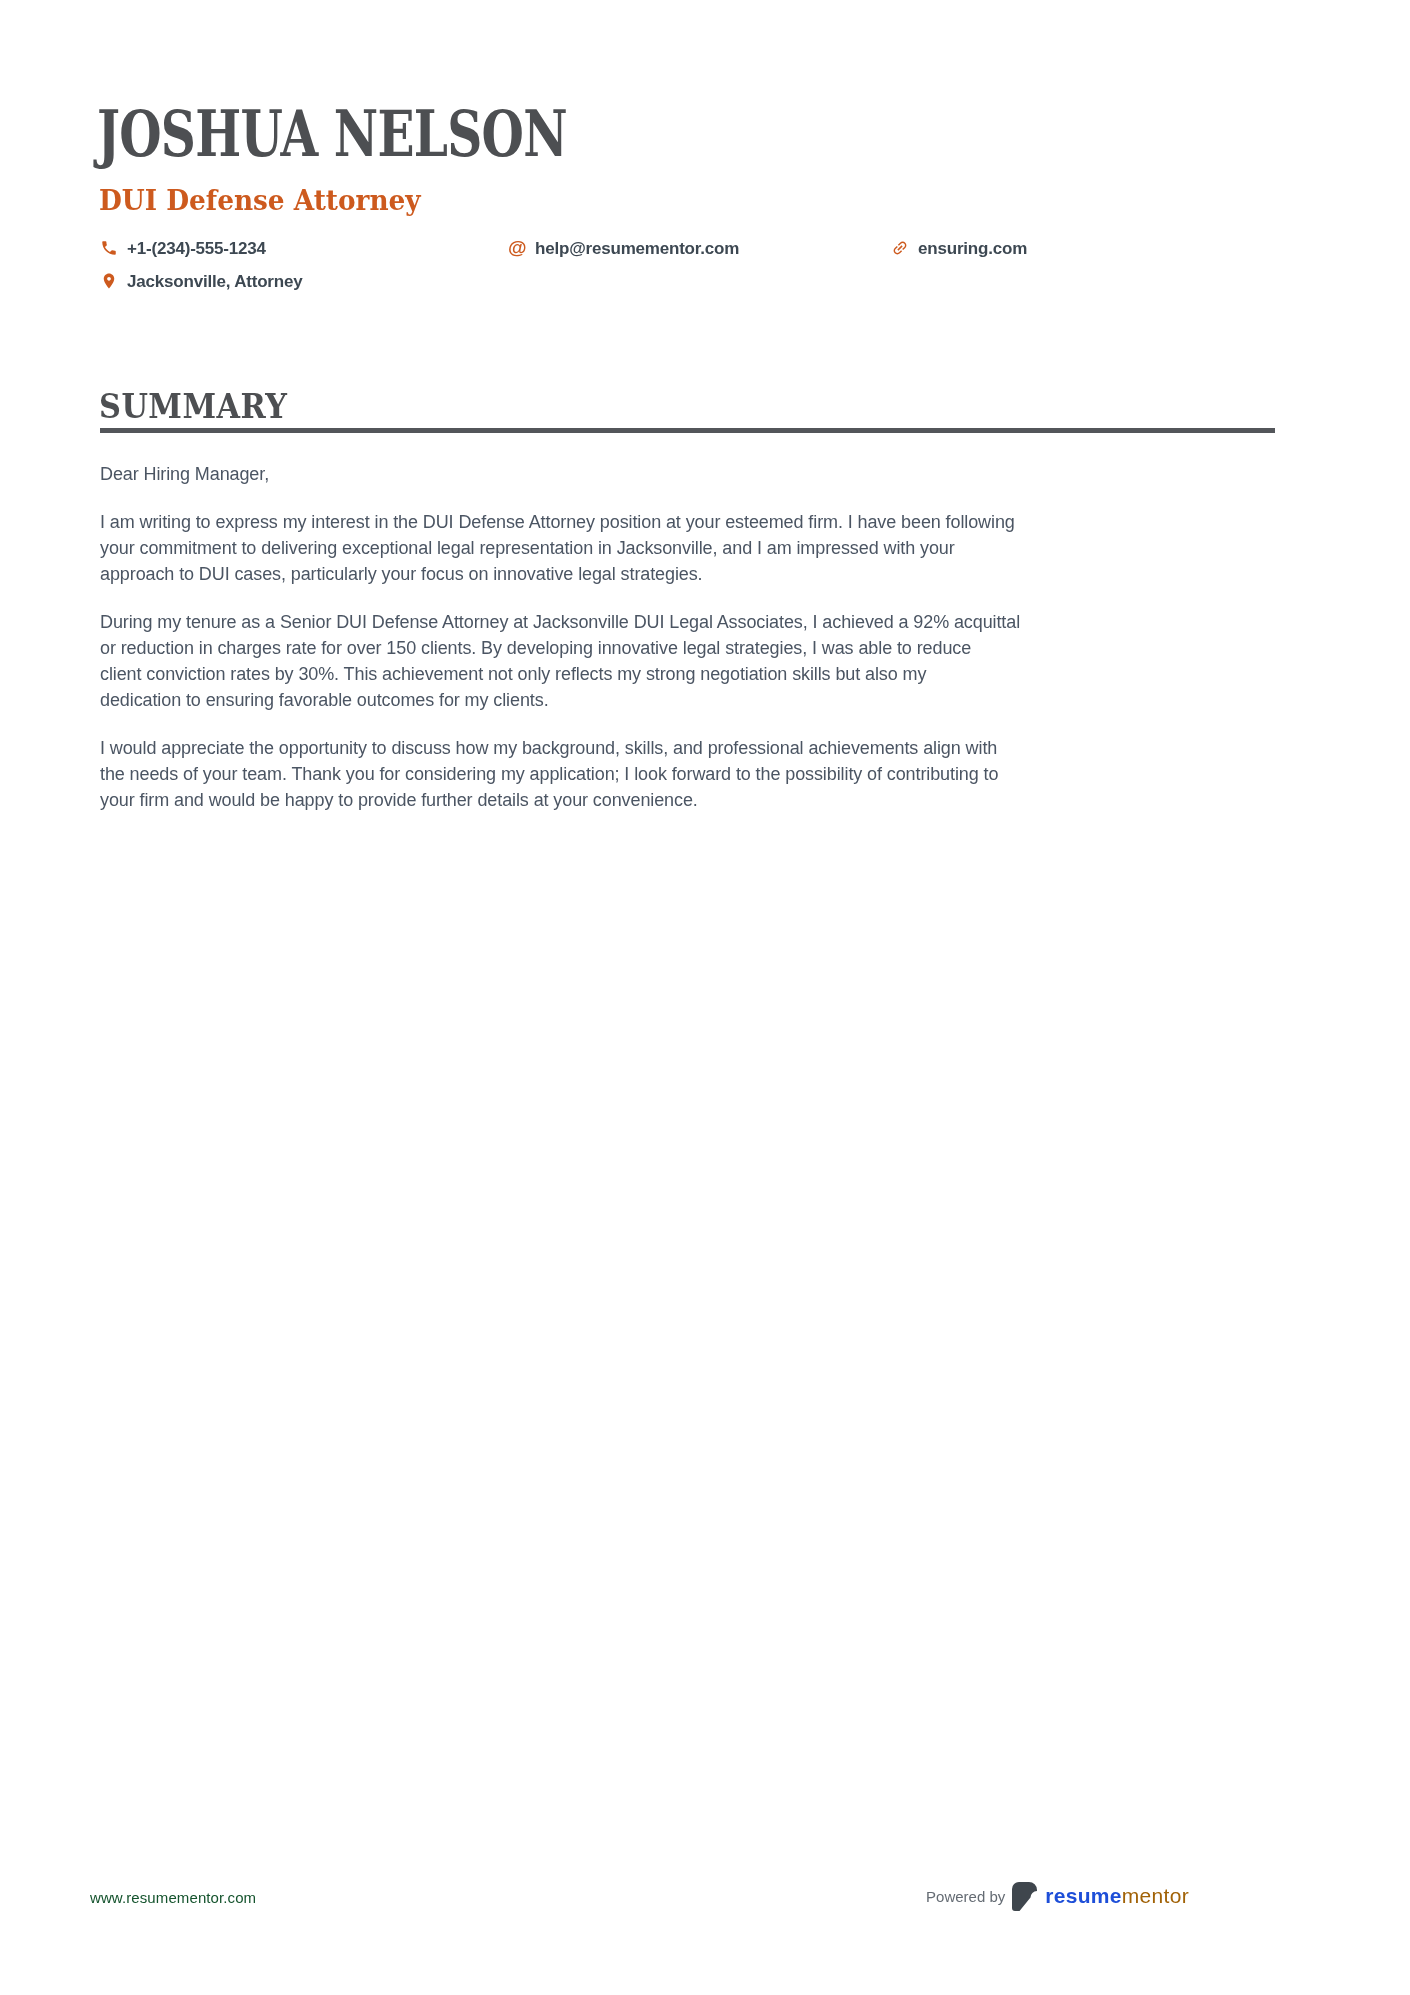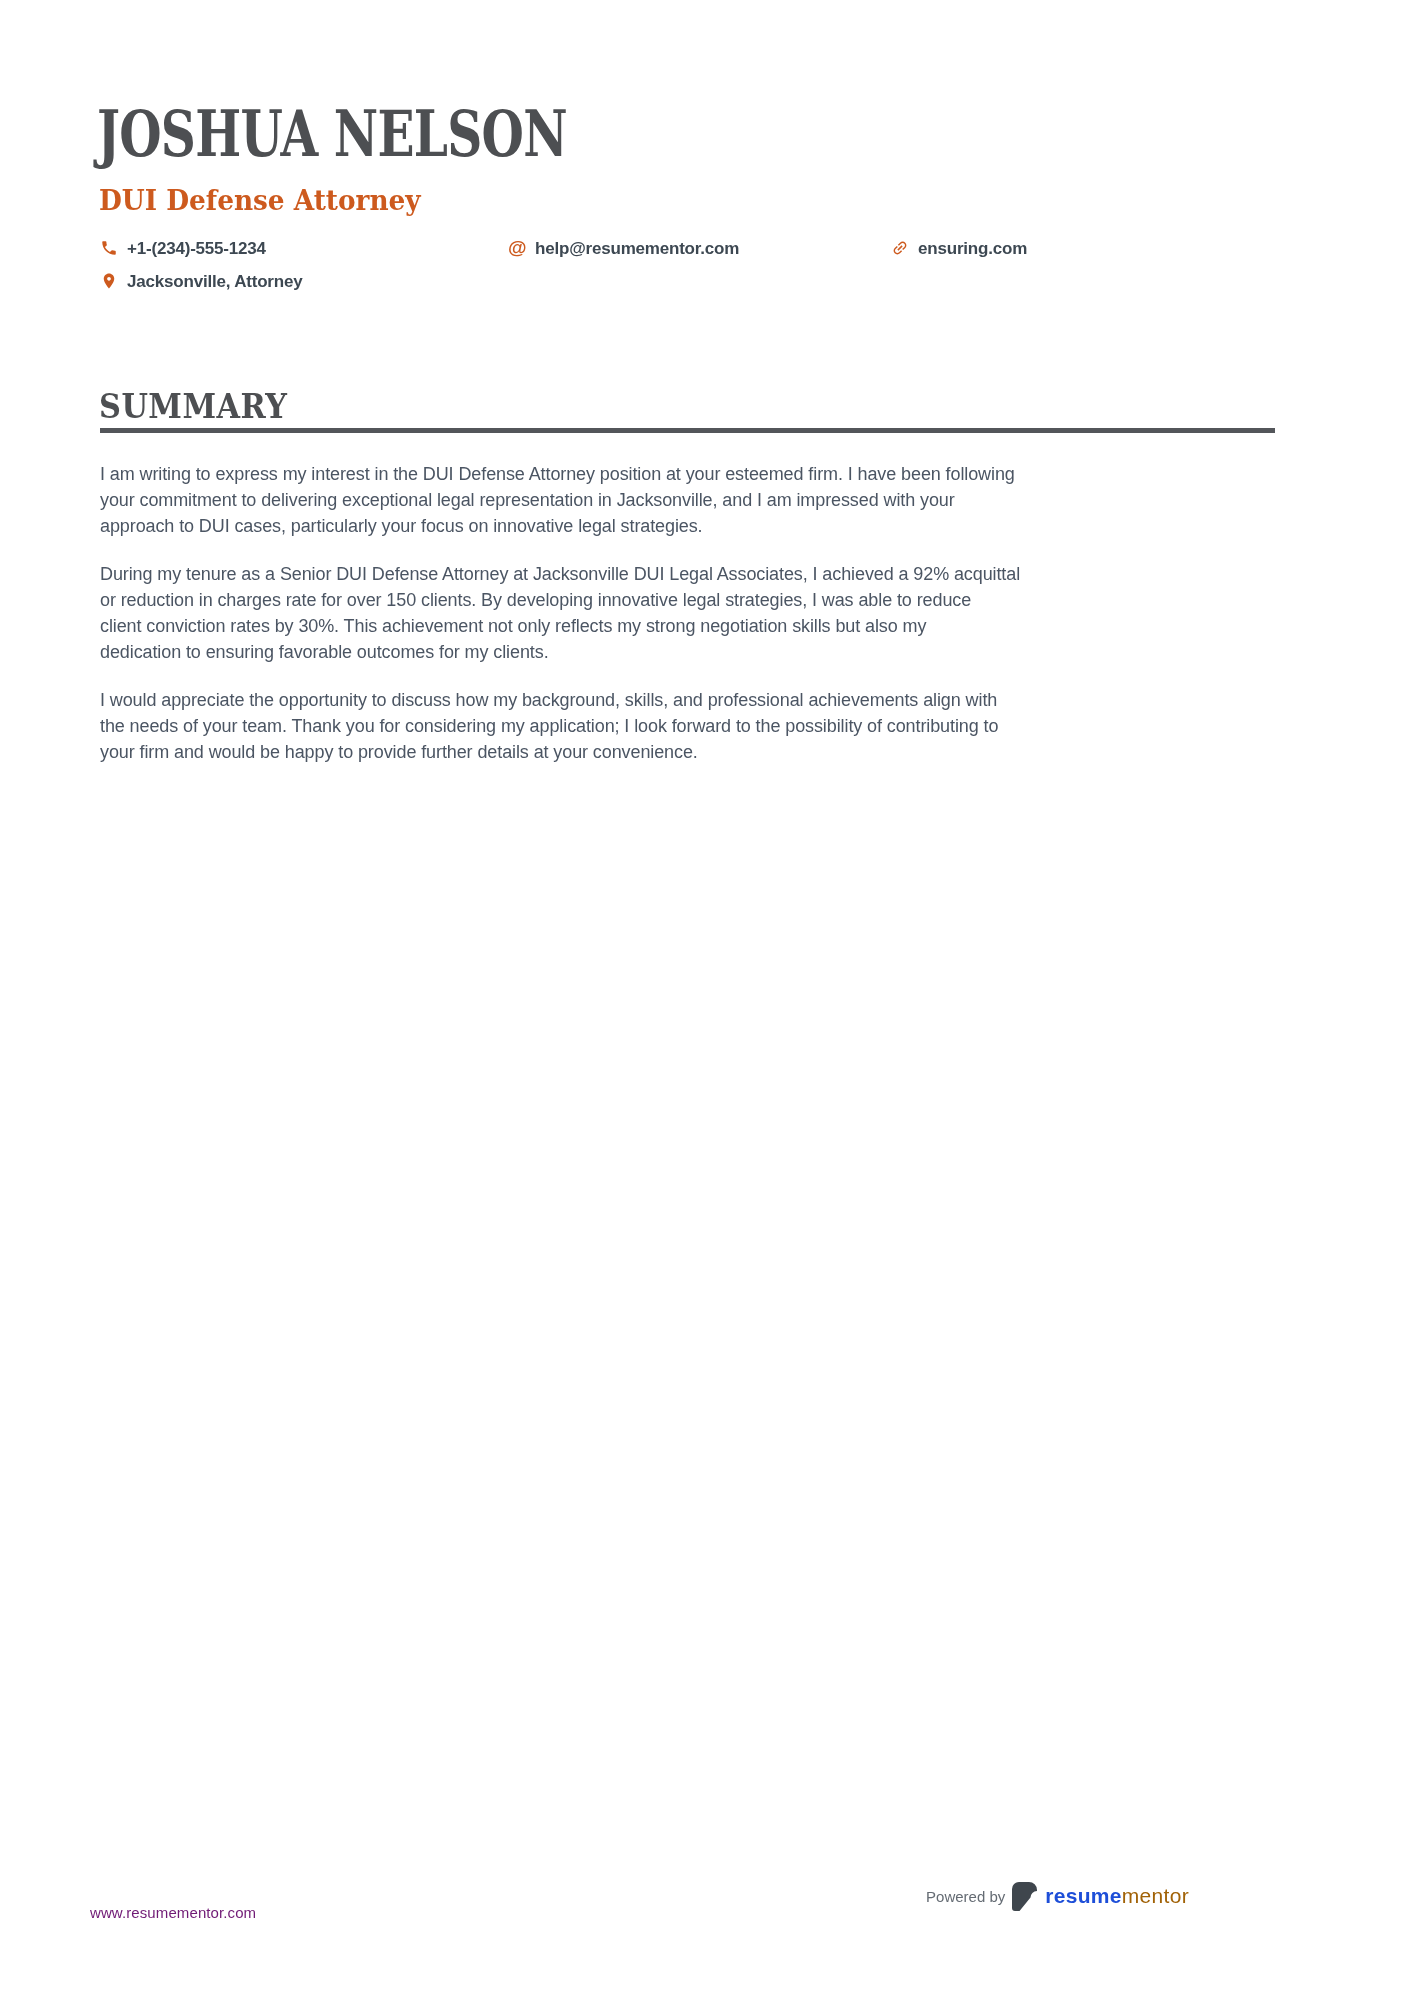--- a/index.html
+++ b/index.html
@@ -55,21 +55,21 @@
   }
   .summary-body {
     position:absolute; left:100px; top:461px; width:1218px;
     font-size:18px; line-height:26px; color:#4b5563;
     letter-spacing:-0.1px;
   }
   .summary-body p { margin:0 0 22px 0; white-space:pre-line; }
   
   .footer-site {
     position:absolute; left:90px; top:1889px;
-    font-size:15px; color:#701a75; letter-spacing:0.1px;margin-top:15px;
+    font-size:15px; color:#14532d; letter-spacing:0.1px;
   }
   .footer-right {
     position:absolute; right:86px; top:1880px;
     display:flex; align-items:center; gap:6px; height:32px;
   }
   .powered-by { font-size:15px; color:#646b73; }
   .brand { display:flex; align-items:center; gap:7px; }
   .brand-logo { width:27px; height:31px; display:block; }
   .brand-text { font-size:21px; letter-spacing:0.3px; white-space:nowrap; }
   .brand-bold  { font-weight:700; color:#1d4ed8; }
@@ -110,20 +110,21 @@
         <path fill="#cd5a1e" d="M12 2C8.13 2 5 5.13 5 9c0 5.25 7 13 7 13s7-7.75 7-13c0-3.87-3.13-7-7-7zm0 9.5c-1.38 0-2.5-1.12-2.5-2.5s1.12-2.5 2.5-2.5 2.5 1.12 2.5 2.5-1.12 2.5-2.5 2.5z"></path>
       </svg>
       <span>Jacksonville, Attorney</span>
     </div>
   </div>
 
   <div class="summary-heading">SUMMARY</div>
   <div class="summary-rule"></div>
 
   <div class="summary-body">
+    <p>Dear Hiring Manager,</p>
     <p>I am writing to express my interest in the DUI Defense Attorney position at your esteemed firm. I have been following
 your commitment to delivering exceptional legal representation in Jacksonville, and I am impressed with your
 approach to DUI cases, particularly your focus on innovative legal strategies.</p>
     <p>During my tenure as a Senior DUI Defense Attorney at Jacksonville DUI Legal Associates, I achieved a 92% acquittal
 or reduction in charges rate for over 150 clients. By developing innovative legal strategies, I was able to reduce
 client conviction rates by 30%. This achievement not only reflects my strong negotiation skills but also my
 dedication to ensuring favorable outcomes for my clients.</p>
     <p>I would appreciate the opportunity to discuss how my background, skills, and professional achievements align with
 the needs of your team. Thank you for considering my application; I look forward to the possibility of contributing to
 your firm and would be happy to provide further details at your convenience.</p>

